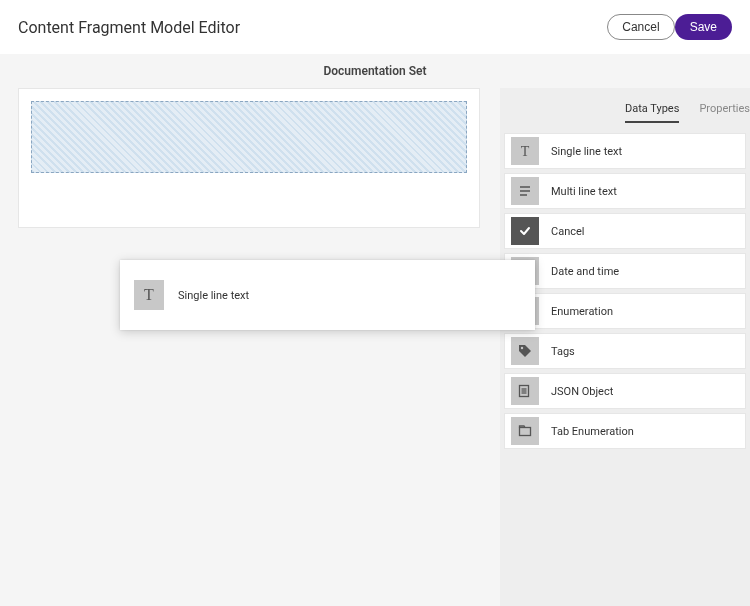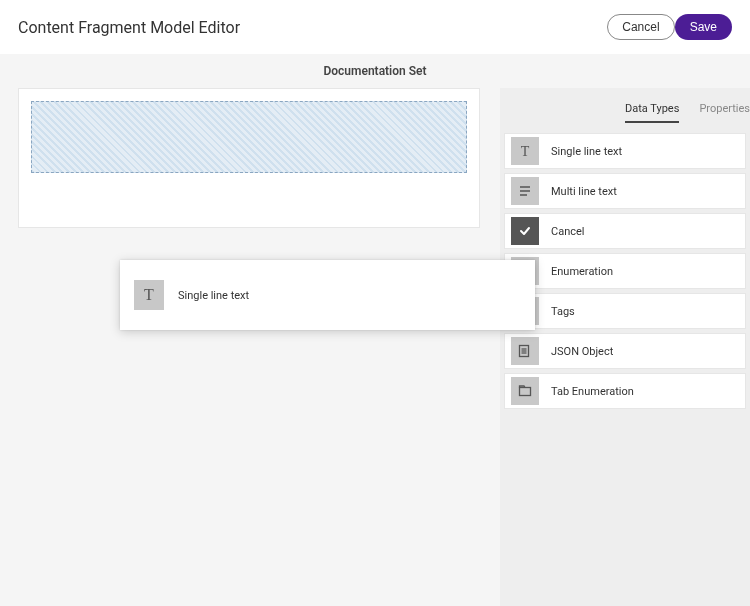--- a/index.html
+++ b/index.html
@@ -224,20 +224,31 @@
 
       <div class="type-item">
         <div class="icon-box dark">
           <svg width="16" height="16" viewBox="0 0 16 16" fill="none" stroke="#fff" stroke-width="2" stroke-linecap="round" stroke-linejoin="round">
               <polyline points="4,8 7,11 12,5"></polyline>
             </svg>
         </div>
         <span class="label">Cancel</span>
       </div>
 
+      <div class="type-item">
+        <div class="icon-box">
+          <svg width="16" height="16" viewBox="0 0 16 16" fill="none" stroke="#555" stroke-width="1.3">
+              <rect x="2.5" y="3.5" width="11" height="10" rx="1"></rect>
+              <line x1="2.5" y1="6.5" x2="13.5" y2="6.5"></line>
+              <line x1="5" y1="2" x2="5" y2="4.5"></line>
+              <line x1="11" y1="2" x2="11" y2="4.5"></line>
+            </svg>
+        </div>
+        <span class="label">Date and time</span>
+      </div>
 
       <div class="type-item">
         <div class="icon-box">
           <svg width="16" height="16" viewBox="0 0 16 16" fill="none" stroke="#555" stroke-width="1.3">
               <rect x="2.5" y="2.5" width="11" height="11"></rect>
               <line x1="4.5" y1="5.5" x2="11.5" y2="5.5"></line>
               <line x1="4.5" y1="8" x2="11.5" y2="8"></line>
               <line x1="4.5" y1="10.5" x2="11.5" y2="10.5"></line>
             </svg>
         </div>

